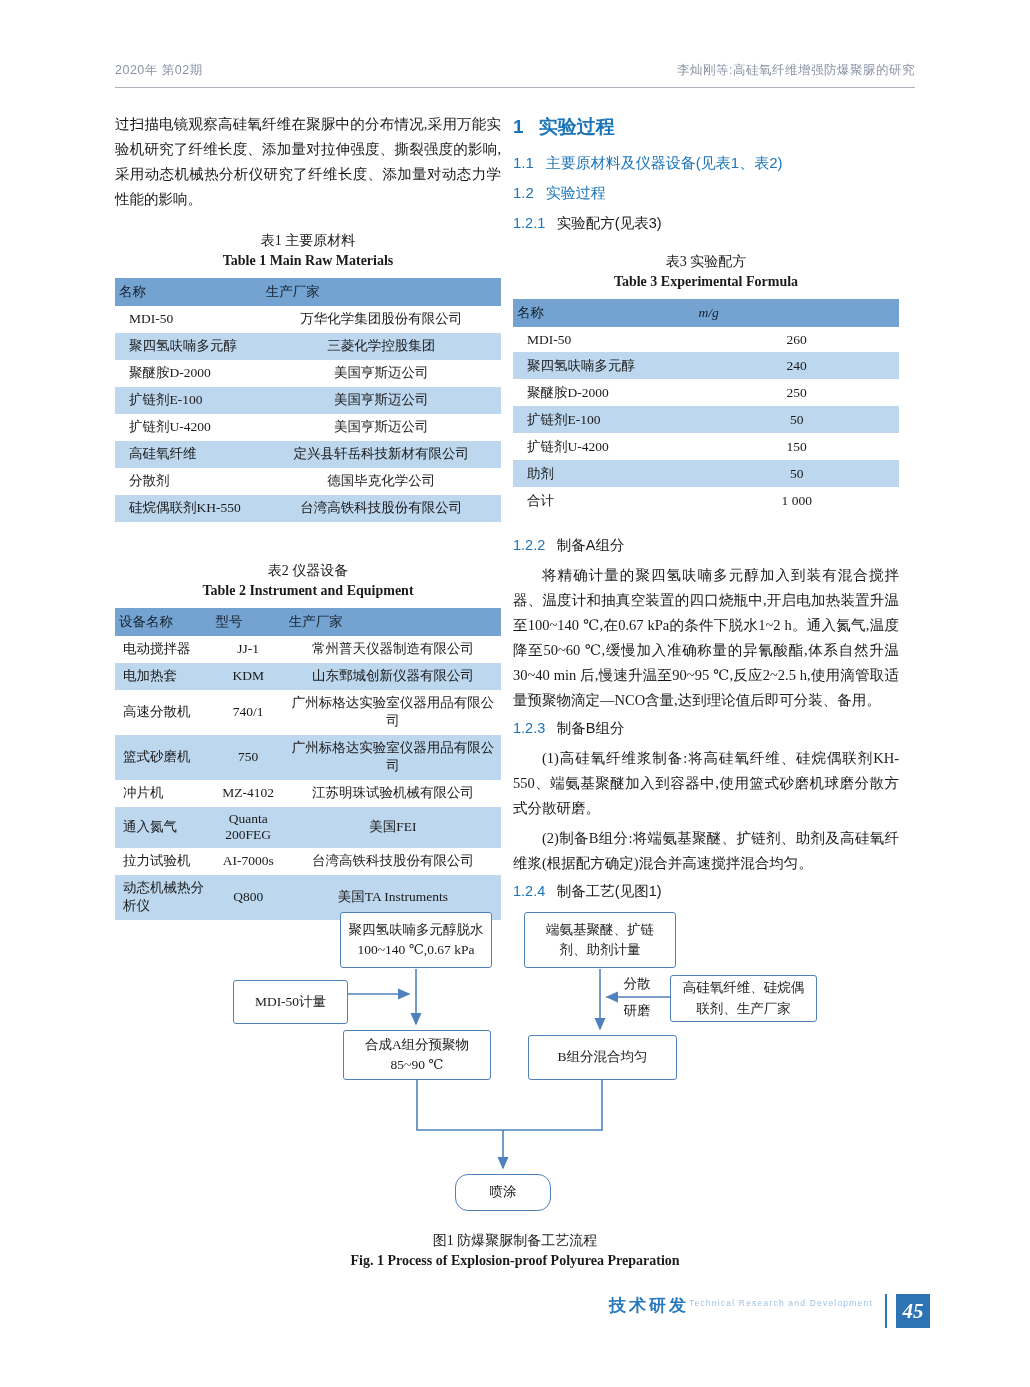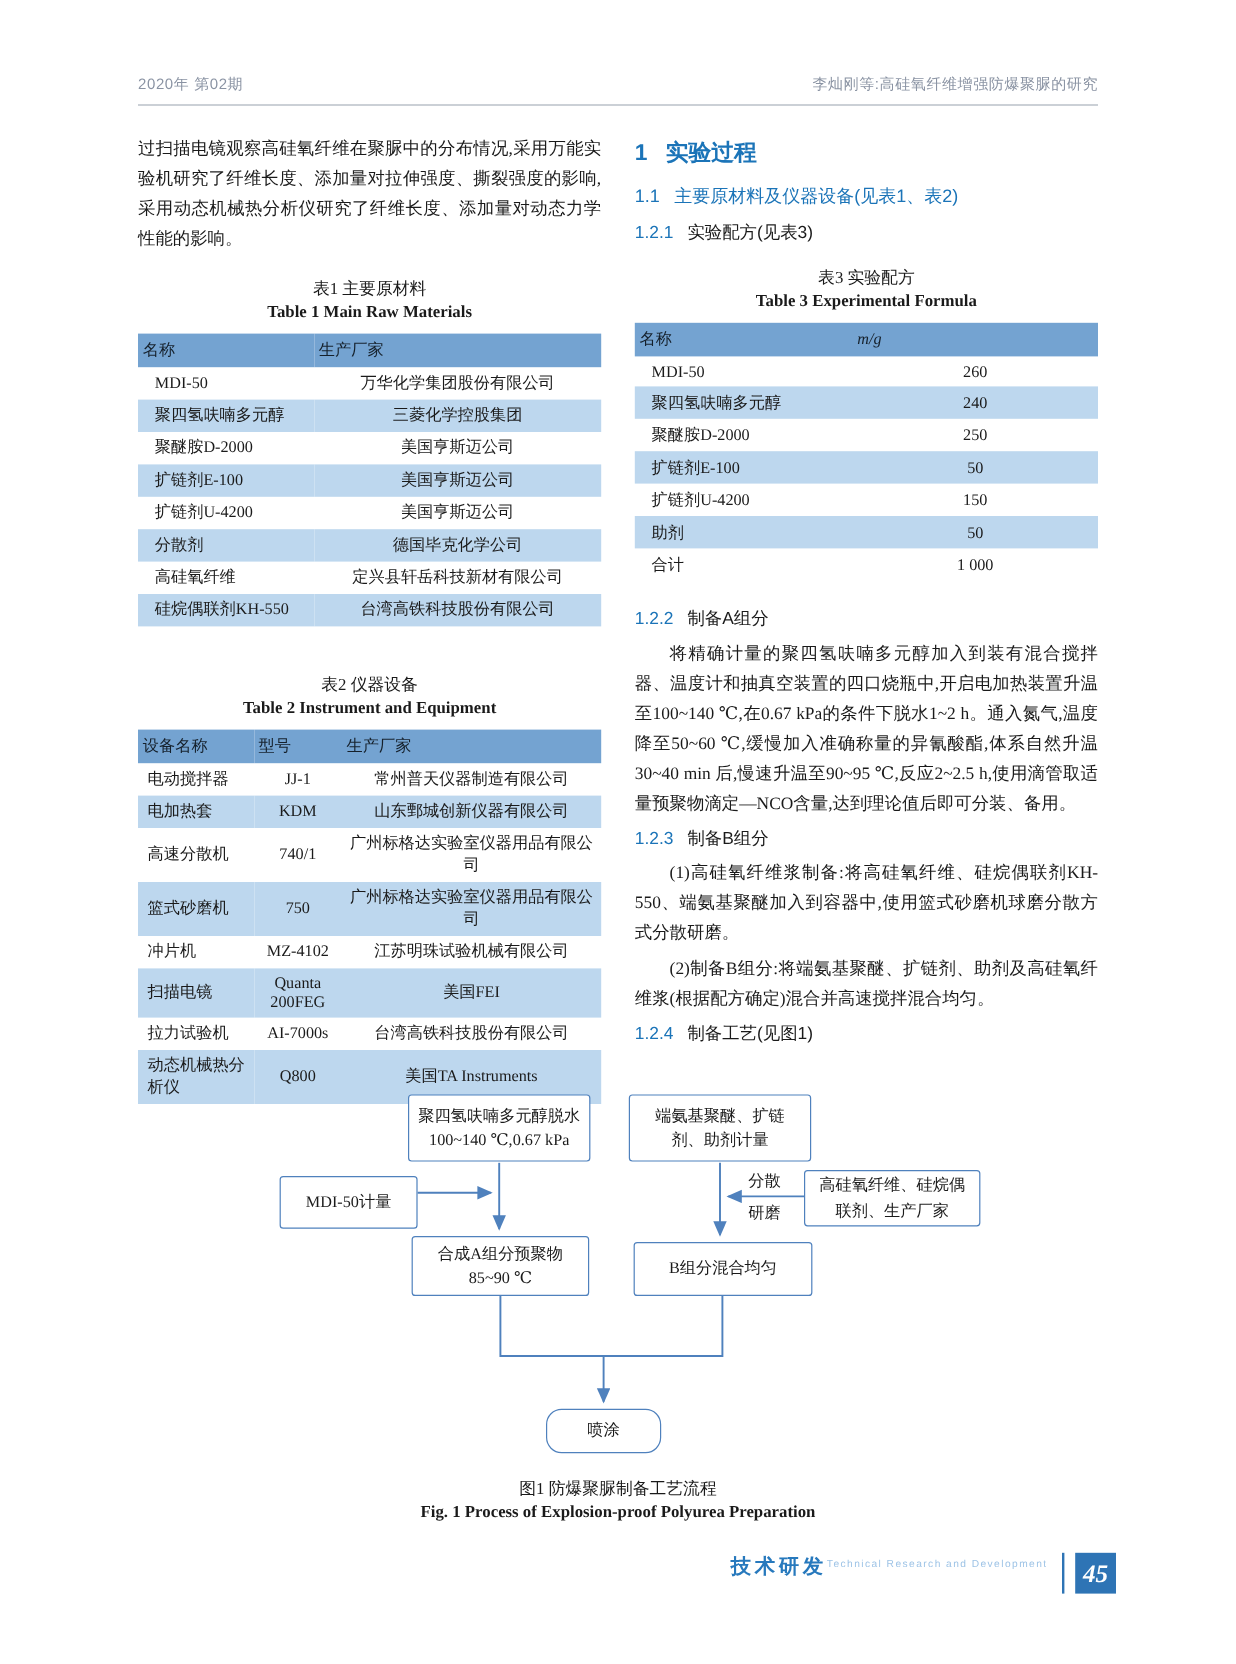--- a/index.html
+++ b/index.html
@@ -12,21 +12,21 @@
   
   .header {
     position:absolute; left:115px; top:62px; width:800px;
     display:flex; justify-content:space-between; align-items:flex-end;
     font-family:"Liberation Sans","DejaVu Sans",sans-serif;
     font-size:12.5px; color:#8a93a3; letter-spacing:0.5px;
     padding-bottom:8px; border-bottom:1px solid #aab2bc;
   }
 
   
-  .columns { position:absolute; left:115px; top:112px; width:800px; display:flex; gap:28px; }
+  .columns { position:absolute; left:115px; top:112px; width:800px; display:flex; gap:12px; }
   .col { width:386px; }
 
   .body-text { font-size:14.5px; line-height:1.72; text-align:justify; margin:0 0 6px; }
   .indent { text-indent:2em; }
 
   .tbl-caption { text-align:center; margin-top:20px; }
   .tbl-caption.mt-xl { margin-top:40px; }
   .cap-zh { font-size:14px; }
   .cap-en { font-size:14px; font-weight:bold; font-family:"Liberation Serif","DejaVu Serif",serif; margin-top:3px; }
 
@@ -130,26 +130,26 @@
             </tr>
             <tr>
               <td>扩链剂E-100</td>
               <td>美国亨斯迈公司</td>
             </tr>
             <tr>
               <td>扩链剂U-4200</td>
               <td>美国亨斯迈公司</td>
             </tr>
             <tr>
+              <td>高硅氧纤维</td>
+              <td>定兴县轩岳科技新材有限公司</td>
+            </tr>
+            <tr>
               <td>分散剂</td>
               <td>德国毕克化学公司</td>
-            </tr>
-            <tr>
-              <td>高硅氧纤维</td>
-              <td>定兴县轩岳科技新材有限公司</td>
             </tr>
             <tr>
               <td>硅烷偶联剂KH-550</td>
               <td>台湾高铁科技股份有限公司</td>
             </tr>
           </tbody>
       </table>
 
       <div class="tbl-caption mt-xl">
         <div class="cap-zh">表2  仪器设备</div>
@@ -188,21 +188,21 @@
               <td>篮式砂磨机</td>
               <td>750</td>
               <td>广州标格达实验室仪器用品有限公司</td>
             </tr>
             <tr>
               <td>冲片机</td>
               <td>MZ-4102</td>
               <td>江苏明珠试验机械有限公司</td>
             </tr>
             <tr>
-              <td>扫描电镜</td>
+              <td>通入氮气</td>
               <td>Quanta 200FEG</td>
               <td>美国FEI</td>
             </tr>
             <tr>
               <td>拉力试验机</td>
               <td>AI-7000s</td>
               <td>台湾高铁科技股份有限公司</td>
             </tr>
             <tr>
               <td>动态机械热分析仪</td>
@@ -212,20 +212,23 @@
           </tbody>
       </table>
     </div>
 
     <div class="col">
       <div class="h-l1">
         <span class="h-num">1</span><span class="h-title">实验过程</span>
       </div>
       <div class="h-l2">
         <span class="h-num">1.1</span><span class="h-title">主要原材料及仪器设备(见表1、表2)</span>
+      </div>
+      <div class="h-l2">
+        <span class="h-num">1.2</span><span class="h-title">实验过程</span>
       </div>
       <div class="h-l3">
         <span class="h-num">1.2.1</span><span class="h-title">实验配方(见表3)</span>
       </div>
 
       <div class="tbl-caption">
         <div class="cap-zh">表3  实验配方</div>
         <div class="cap-en">Table 3    Experimental Formula</div>
       </div>
       <table class="t3">

